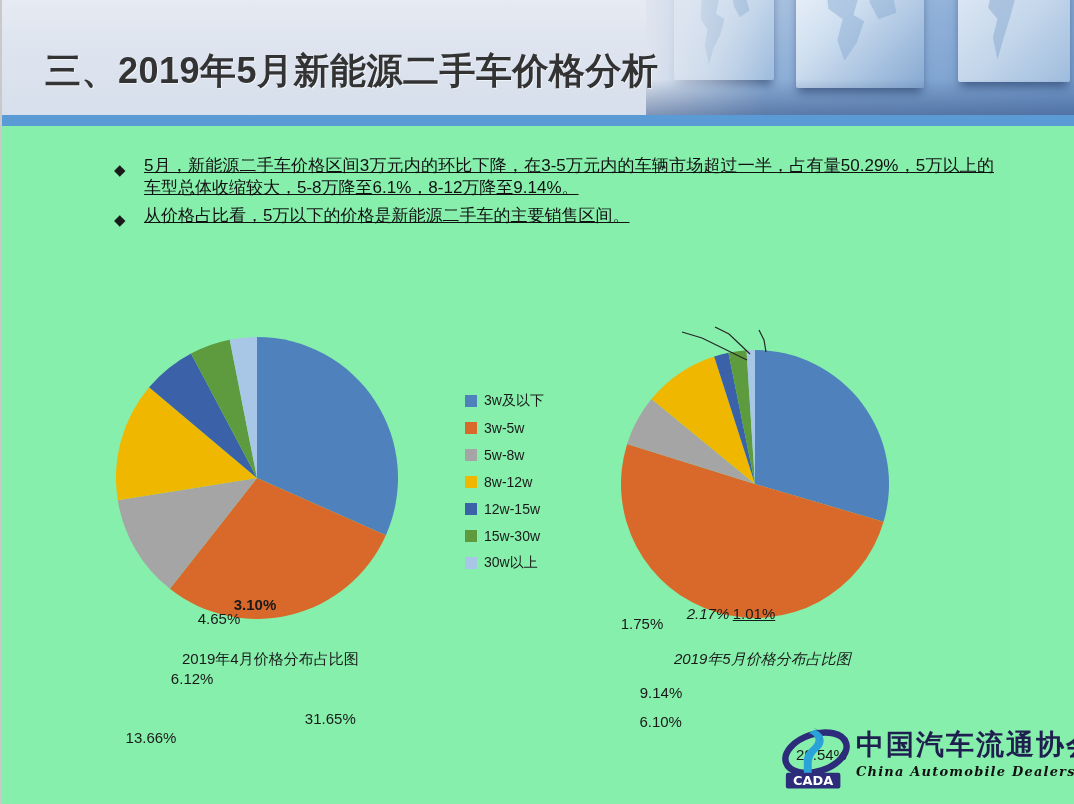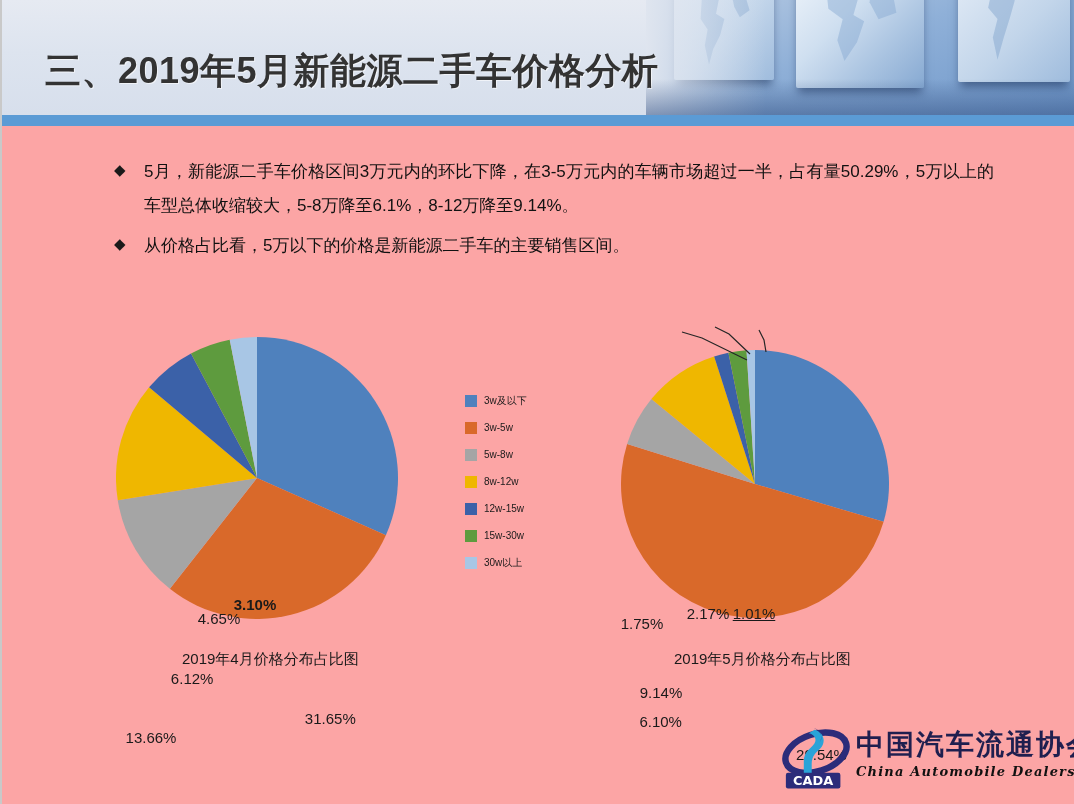--- a/index.html
+++ b/index.html
@@ -5,21 +5,21 @@
   * { box-sizing: border-box; margin: 0; padding: 0; }
   html, body {
     width: 1074px; height: 804px;
     font-family: "Liberation Sans", "DejaVu Sans", sans-serif;
     background: #ffffff;
     overflow: hidden;
   }
   #slide {
     position: relative;
     width: 1074px; height: 804px;
-    background: #fca5a5;
+    background: #86efac;
     border-left: 2px solid #c9c9c9;
   }
 
   
   #header {
     position: absolute; left: 0; top: 0;
     width: 1074px; height: 115px;
     background: linear-gradient(180deg,#e6eaf2 0%,#dde4ef 45%,#d7dfec 100%);
     overflow: hidden;
   }
@@ -69,43 +69,44 @@
   #bullets {
     position: absolute; left: 112px; top: 155px; width: 880px;
   }
   .bullet-row { display: flex; align-items: flex-start; margin-bottom: 6px; }
   .bullet-mark {
     flex: 0 0 auto; width: 30px;
     font-size: 15px; color: #1a1a1a; line-height: 30px;
   }
   .bullet-text {
     flex: 1 1 auto;
-    font-size: 17px; color: #111111; line-height: 34px;
+    font-size: 17px; color: #111111; line-height: 22px;
     text-align: justify;
+    text-decoration: underline;
   }
 
   
   #chart-area { position: absolute; left: 0; top: 290px; width: 1074px; height: 400px; }
   .pie-wrap { position: absolute; }
   .pie-svg { display: block; }
   .pie-label {
     position: absolute;
     font-size: 15px; color: #1a1a1a;
     white-space: nowrap;
   }
   .caption {
     position: absolute;
     font-size: 15px; color: #1a1a1a; white-space: nowrap;
   }
 
   
   #legend { position: absolute; left: 463px; top: 387px; }
   .legend-item { display: flex; align-items: center; height: 27px; }
   .legend-swatch { width: 12px; height: 12px; flex: 0 0 auto; }
-  .legend-text { margin-left: 7px; font-size: 10px; color: #1a1a1a; white-space: nowrap; }
+  .legend-text { margin-left: 7px; font-size: 14px; color: #1a1a1a; white-space: nowrap; }
 
   
   #logo { position: absolute; left: 778px; top: 722px; width: 292px; height: 72px; }
   #logo-mark { position: absolute; left: 0; top: 2px; width: 72px; height: 66px; }
   #logo-cn {
     position: absolute; left: 76px; top: 4px;
     font-size: 28px; font-weight: bold; color: #1f1f4f;
     font-family: "DejaVu Serif", serif; letter-spacing: 2px; white-space: nowrap;
   }
   #logo-en {
@@ -185,32 +186,32 @@
           <path d="M 134 134 L 93.15263876972023 6.377536928160509 A 134 134 0 0 1 107.40388086865894 2.6658976230791893 Z" fill="#3b61a8"></path>
           <path d="M 134 134 L 107.40388086865894 2.6658976230791893 A 134 134 0 0 1 125.50204350530242 0.2697314165030491 Z" fill="#5e9b3e"></path>
           <path d="M 134 134 L 125.50204350530242 0.2697314165030491 A 134 134 0 0 1 133.99999999999997 0 Z" fill="#a8c6e5"></path>
         </svg>
     </div>
     <div id="pie-right-labels">
         <div class="pie-label" style="left: 819.5px; top: 424.201px; transform: translateX(-50%); margin-top: 32px;">29.54%</div>
         <div class="pie-label" style="left: 658.673px; top: 423.066px; transform: translateX(-50%);">6.10%</div>
         <div class="pie-label" style="left: 659px; top: 394.203px; transform: translateX(-50%);">9.14%</div>
         <div class="pie-label" style="left: 640px; top: 325px; transform: translateX(-50%);">1.75%</div>
-        <div class="pie-label" style="left: 706px; top: 315px; transform: translateX(-50%);">2.17%</div>
+        <div class="pie-label" style="left: 706px; top: 315px; transform: translateX(-50%); font-style: italic;">2.17%</div>
         <div class="pie-label" style="left: 752px; top: 315px; transform: translateX(-50%); text-decoration: underline;">1.01%</div>
       </div>
 
     <svg id="leaders" width="1074" height="400" style="position:absolute;left:0;top:0;pointer-events:none;">
       <polyline points="680,42 700,48 745,70" fill="none" stroke="#262626" stroke-width="1.2"></polyline>
       <polyline points="713,37 727,44 748,64" fill="none" stroke="#262626" stroke-width="1.2"></polyline>
       <polyline points="757,40 762,50 764,62" fill="none" stroke="#262626" stroke-width="1.2"></polyline>
     </svg>
 
     <div class="caption" style="left:180px; top:360px;">2019年4月价格分布占比图</div>
-    <div class="caption" style="left:672px; top:360px;">2019年5月价格分布占比图</div>
+    <div class="caption" style="left:672px; top:360px;font-style:italic;">2019年5月价格分布占比图</div>
 
     <div id="legend" style="position:absolute;left:463px;top:97px;">
       <div class="legend-item">
         <span class="legend-swatch" style="background:#4f81bd"></span>
         <span class="legend-text">3w及以下</span>
       </div>
       <div class="legend-item">
         <span class="legend-swatch" style="background:#d9692a"></span>
         <span class="legend-text">3w-5w</span>
       </div>

